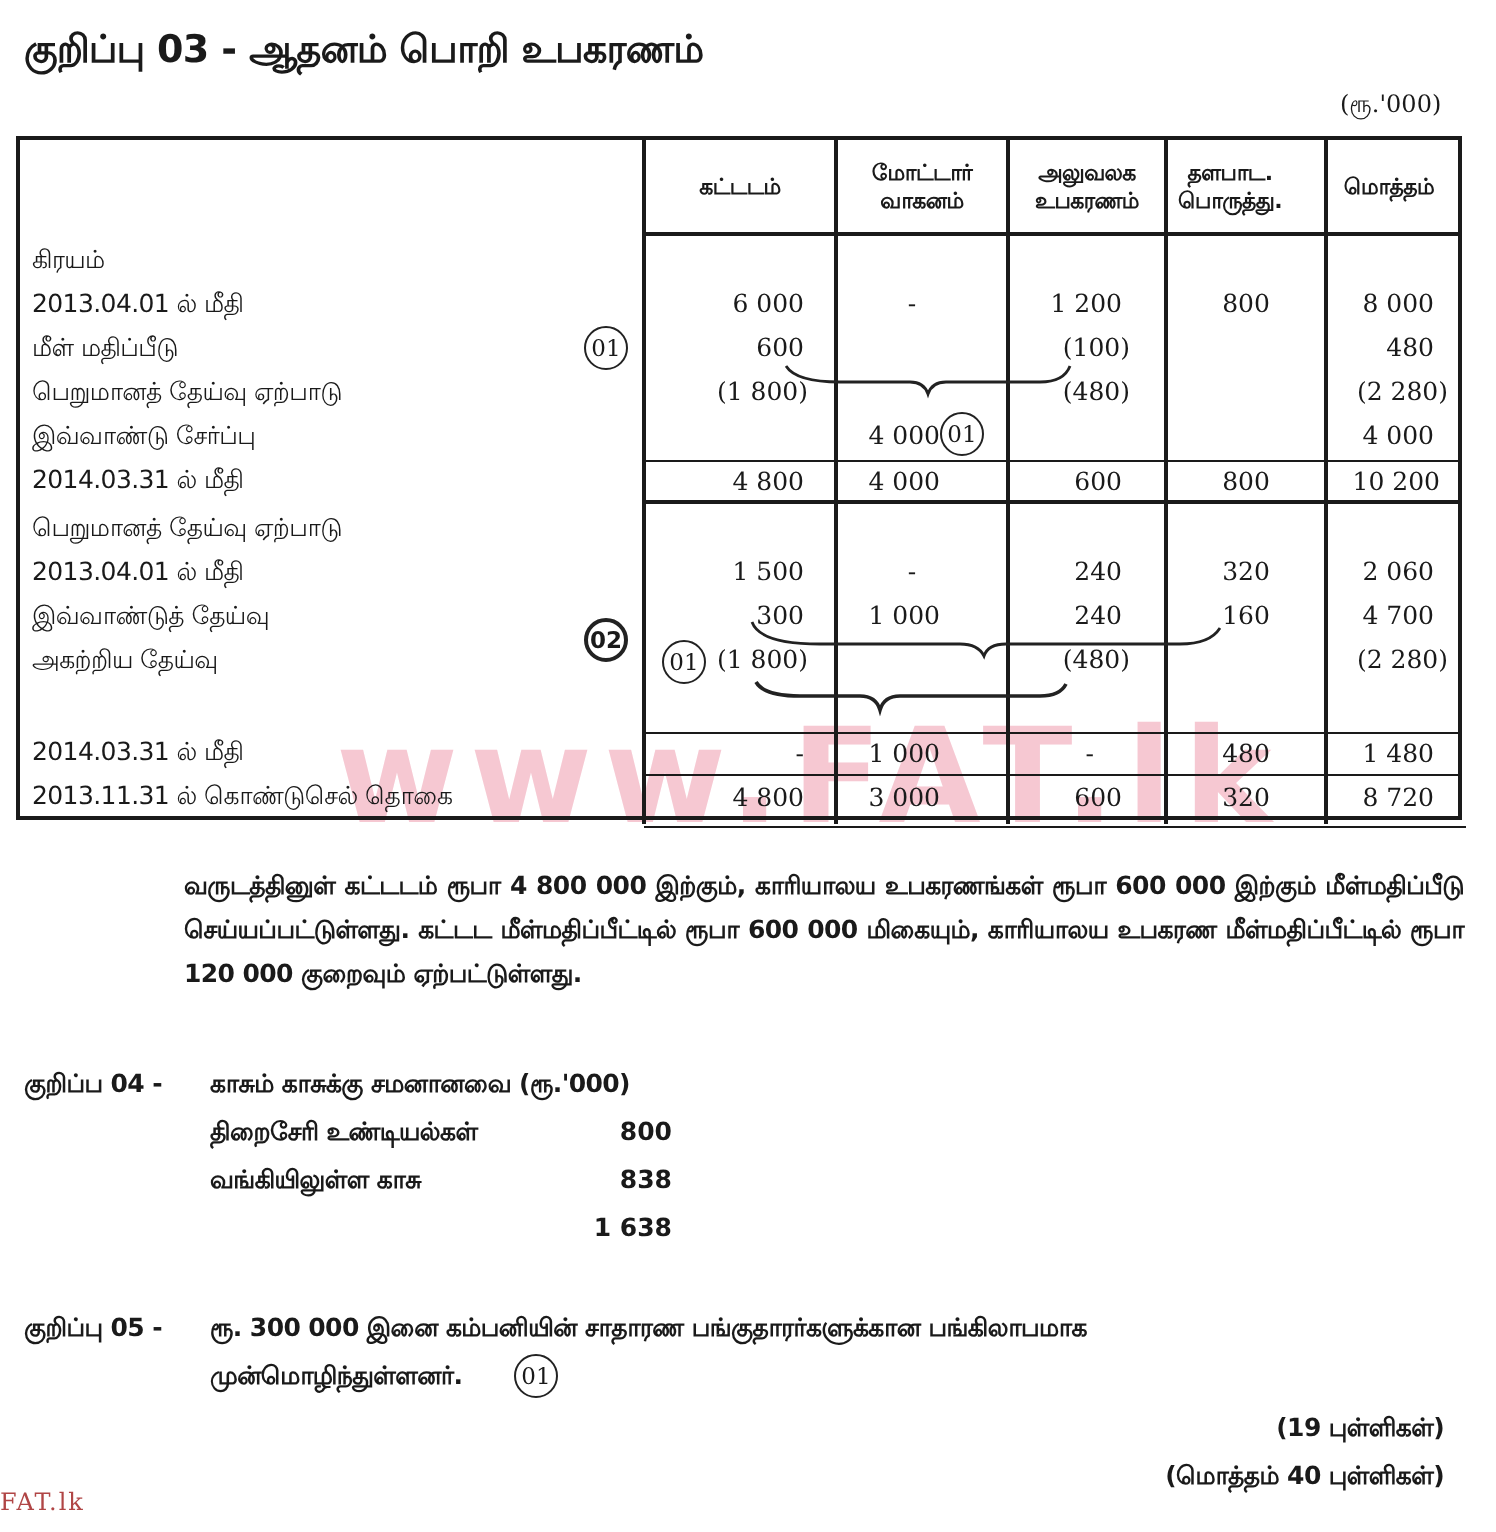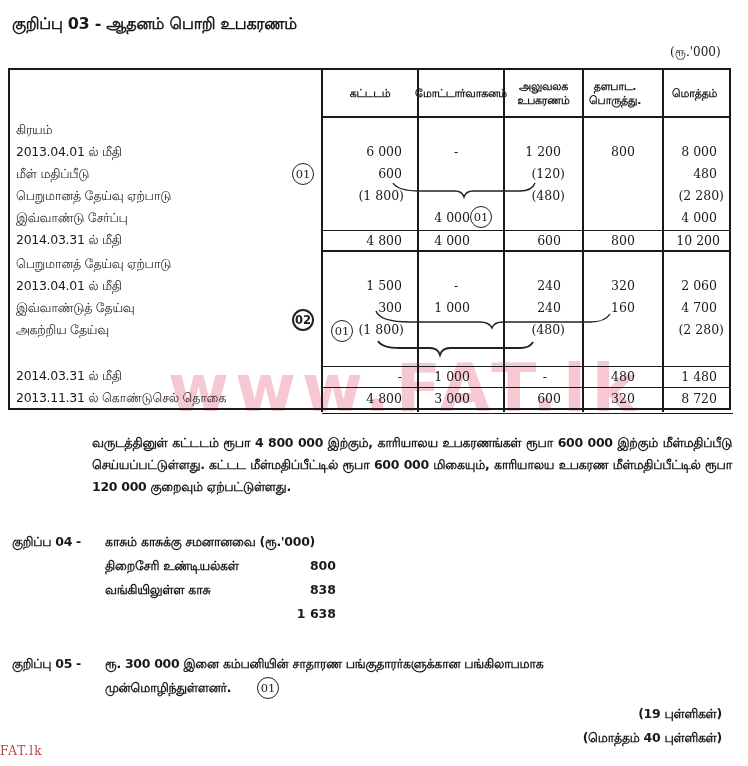--- a/index.html
+++ b/index.html
@@ -1,19 +1,19 @@
 <!DOCTYPE html>
 <html><head>
 <meta charset="utf-8">
 <style>
   html, body { margin:0; padding:0; background:#fff; }
   body { width:748px; height:766px; position:relative; overflow:hidden;
          font-family:"DejaVu Sans", sans-serif; color:#1a1a1a; }
   .abs { position:absolute; }
-  .ta { font-family:"DejaVu Sans", sans-serif; font-size:16px; font-weight:bold; letter-spacing:-0.3px; }
+  .ta { font-family:"DejaVu Sans", sans-serif; font-size:19px; font-weight:bold; letter-spacing:-0.3px; }
   .title { left:12px; top:14px; }
   .unit { left:670px; top:45px; font-family:"DejaVu Serif", serif; font-size:12px; }
 
   
   .tbl { left:8px; top:68px; width:723px; height:342px; border:2px solid #1a1a1a; box-sizing:border-box; }
   .vline { position:absolute; top:68px; width:2px; height:344px; background:#1a1a1a; }
   .hline { position:absolute; left:322px; height:1px; background:#1a1a1a; }
   .hline.thick { height:2px; }
   .hd { position:absolute; top:72px; height:44px; display:flex; align-items:center; justify-content:center;
         text-align:center; font-size:11px; font-weight:bold; line-height:14px; letter-spacing:-0.3px; }
@@ -53,21 +53,21 @@
 <div class="hline thick z1" style="top:116px;width:409px"></div>
 <div class="hline z1" style="top:230px;width:409px"></div>
 <div class="hline thick z1" style="top:250px;width:409px"></div>
 <div class="hline z1" style="top:366px;width:409px"></div>
 <div class="hline z1" style="top:387px;width:409px"></div>
 <div class="hline z1" style="top:413px;left:322px;width:411px"></div>
 
 <div class="hd z1" style="left:323px;width:94px">
   <span>கட்டடம்</span>
 </div>
-<div class="hd z1" style="left:419px;width:84px;flex-direction:row">
+<div class="hd z1" style="left:419px;width:84px;flex-direction:column">
   <span>மோட்டார்</span>
   <span>வாகனம்</span>
 </div>
 <div class="hd z1" style="left:505px;width:77px;flex-direction:column">
   <span>அலுவலக</span>
   <span>உபகரணம்</span>
 </div>
 <div class="hd z1" style="left:584px;width:62px;flex-direction:column">
   <span>தளபாட.</span>
   <span>பொருத்து.</span>
@@ -92,21 +92,21 @@
 <div class="circle z1" style="left:292px;top:163px">01</div>
 <div class="circle bold z1" style="left:292px;top:297px">02</div>
 
 <div class="cell z1" style="left:330px;width:72px;top:144px">6 000</div>
 <div class="cell c z1" style="left:420px;width:72px;top:144px">-</div>
 <div class="cell z1" style="left:505px;width:56px;top:144px">1 200</div>
 <div class="cell c z1" style="left:584px;width:78px;top:144px">800</div>
 <div class="cell z1" style="left:664px;width:53px;top:144px">8 000</div>
 
 <div class="cell z1" style="left:330px;width:72px;top:166px">600</div>
-<div class="cell z1" style="left:505px;width:60px;top:166px">(120)</div>
+<div class="cell z1" style="left:505px;width:60px;top:166px">(100)</div>
 <div class="cell z1" style="left:664px;width:53px;top:166px">480</div>
 
 <div class="cell z1" style="left:330px;width:74px;top:188px">(1 800)</div>
 <div class="cell z1" style="left:505px;width:60px;top:188px">(480)</div>
 <div class="cell z1" style="left:664px;width:60px;top:188px">(2 280)</div>
 
 <div class="cell z1" style="left:420px;width:50px;top:210px">4 000</div>
 <div class="circle z1" style="left:470px;top:206px">01</div>
 <div class="cell z1" style="left:664px;width:53px;top:210px">4 000</div>
 

